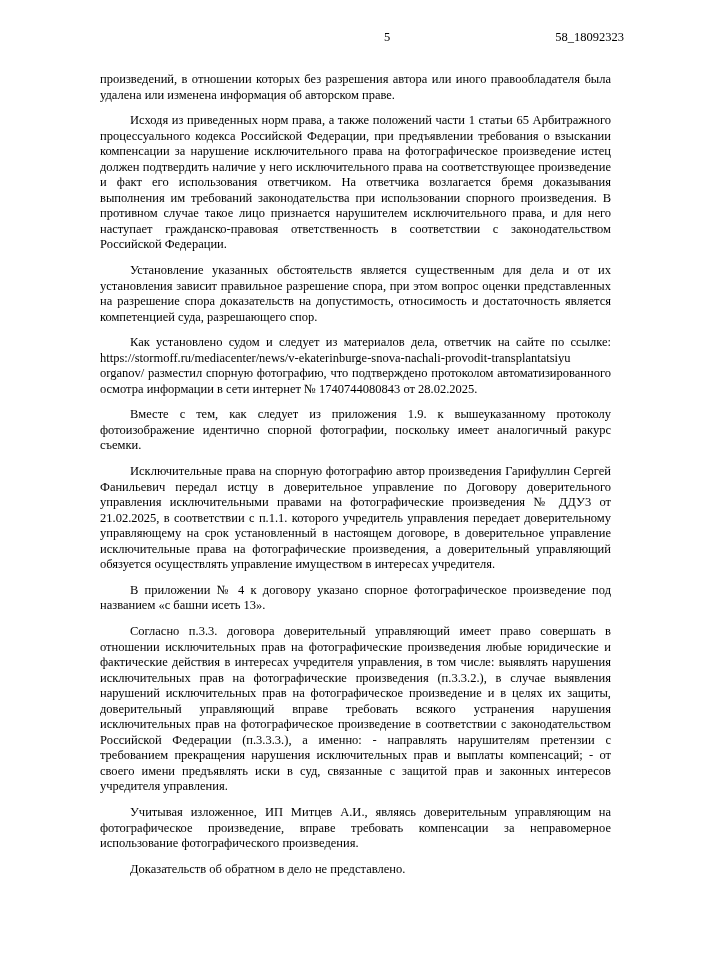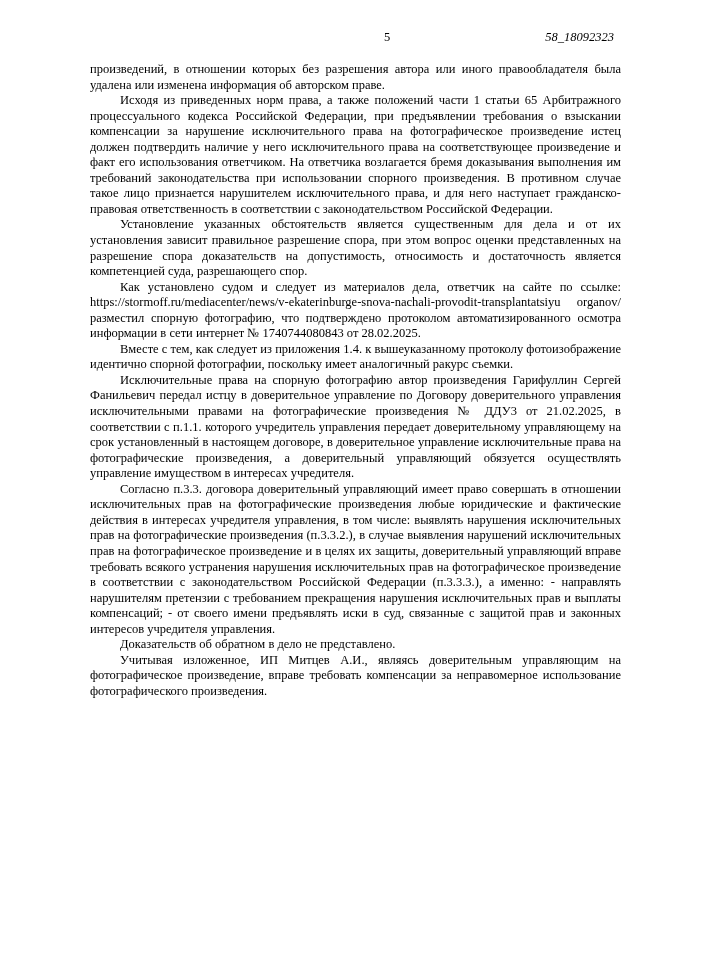--- a/index.html
+++ b/index.html
@@ -32,34 +32,33 @@
     font-size: 12.5px;
     line-height: 15px;
   }
   .page-number {
     position: absolute;
     left: 294px; 
     top: 0;
   }
   .case-number {
     position: absolute;
-    right: 14px;
+    right: 4px;
     top: 0;
-    font-style: italic;
   }
   .doc-body {
     position: absolute;
     top: 62px;
     left: 90px;
     width: 531px;
     font-size: 12.5px;
     line-height: 15.55px;
   }
   p.para {
-    margin: 0;
+    margin: 10px;
     padding: 0;
     text-align: justify;
     text-indent: 30px;
     overflow-wrap: break-word;
   }
   p.para.no-indent {
     text-indent: 0;
   }
 </style>
 </head>
@@ -70,20 +69,21 @@
   <div class="header">
     <span class="page-number">5</span>
     <span class="case-number">58_18092323</span>
   </div>
 
   <div class="doc-body">
     <p class="para no-indent">произведений, в отношении которых без разрешения автора или иного правообладателя была удалена или изменена информация об авторском праве.</p>
     <p class="para">Исходя из приведенных норм права, а также положений части 1 статьи 65 Арбитражного процессуального кодекса Российской Федерации, при предъявлении требования о взыскании компенсации за нарушение исключительного права на фотографическое произведение истец должен подтвердить наличие у него исключительного права на соответствующее произведение и факт его использования ответчиком. На ответчика возлагается бремя доказывания выполнения им требований законодательства при использовании спорного произведения. В противном случае такое лицо признается нарушителем исключительного права, и для него наступает гражданско-правовая ответственность в соответствии с законодательством Российской Федерации.</p>
     <p class="para">Установление указанных обстоятельств является существенным для дела и от их установления зависит правильное разрешение спора, при этом вопрос оценки представленных на разрешение спора доказательств на допустимость, относимость и достаточность является компетенцией суда, разрешающего спор.</p>
     <p class="para">Как установлено судом и следует из материалов дела, ответчик на сайте по ссылке: https://stormoff.ru/mediacenter/news/v-ekaterinburge-snova-nachali-provodit-transplantatsiyu organov/ разместил спорную фотографию, что подтверждено протоколом автоматизированного осмотра информации в сети интернет № 1740744080843 от 28.02.2025.</p>
-    <p class="para">Вместе с тем, как следует из приложения 1.4. к вышеуказанному протоколу фотоизображение идентично спорной фотографии, поскольку  имеет аналогичный ракурс съемки.</p>
+    <p class="para">Вместе с тем, как следует из приложения 1.9. к вышеуказанному протоколу фотоизображение идентично спорной фотографии, поскольку  имеет аналогичный ракурс съемки.</p>
     <p class="para">Исключительные права на спорную фотографию автор произведения Гарифуллин Сергей Фанильевич передал истцу в доверительное управление  по Договору доверительного управления исключительными правами на фотографические произведения № ДДУ3 от 21.02.2025, в соответствии с п.1.1. которого учредитель управления передает доверительному управляющему на срок установленный в настоящем договоре, в доверительное управление исключительные права на фотографические произведения, а доверительный управляющий обязуется осуществлять управление имуществом в интересах учредителя.</p>
+    <p class="para">В приложении № 4 к договору указано спорное фотографическое произведение под названием «с башни исеть 13».</p>
     <p class="para">Согласно п.3.3. договора доверительный управляющий имеет право совершать в отношении исключительных прав на фотографические произведения любые юридические и фактические действия в интересах учредителя управления, в том числе:  выявлять нарушения исключительных прав на фотографические произведения (п.3.3.2.), в случае выявления нарушений исключительных прав на фотографическое произведение и в целях их защиты, доверительный управляющий вправе требовать всякого устранения нарушения исключительных прав на фотографическое произведение в соответствии с законодательством Российской Федерации (п.3.3.3.), а именно: - направлять нарушителям претензии с требованием прекращения нарушения исключительных прав и выплаты компенсаций; - от своего имени предъявлять иски в суд, связанные с защитой прав и законных интересов учредителя управления.</p>
+    <p class="para">Учитывая изложенное, ИП Митцев А.И., являясь доверительным управляющим на фотографическое произведение, вправе требовать компенсации за неправомерное использование фотографического произведения.</p>
     <p class="para">Доказательств об обратном в дело не представлено.</p>
-    <p class="para">Учитывая изложенное, ИП Митцев А.И., являясь доверительным управляющим на фотографическое произведение, вправе требовать компенсации за неправомерное использование фотографического произведения.</p>
   </div>
 
 </div>
 
 </body></html>

